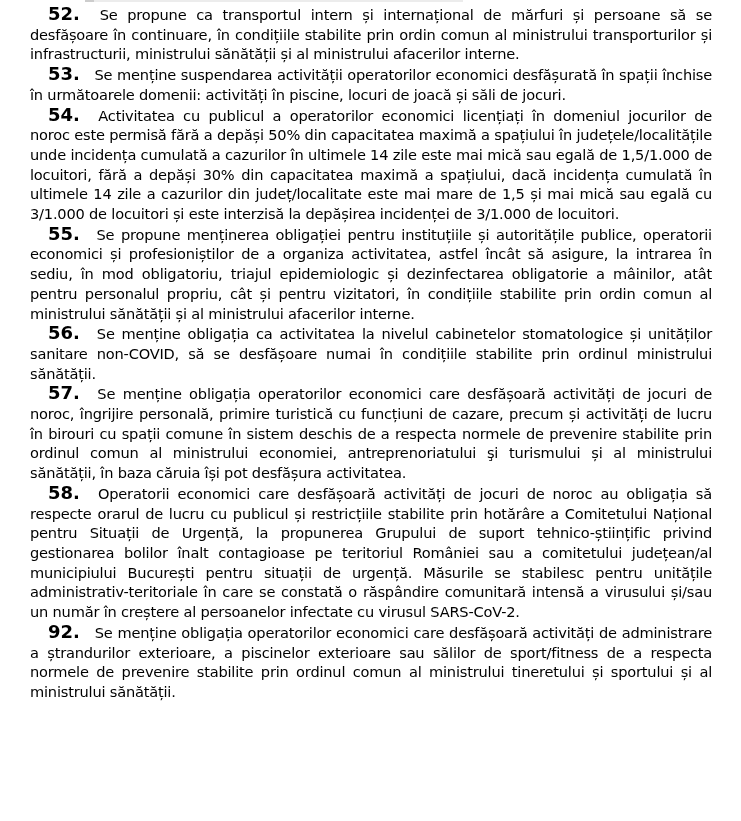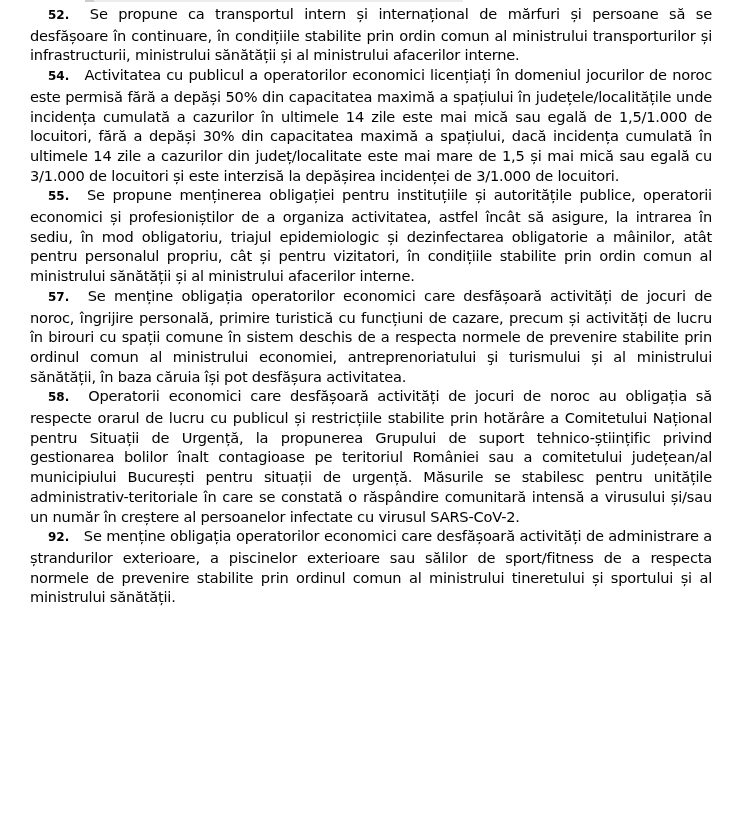--- a/index.html
+++ b/index.html
@@ -34,39 +34,41 @@
   p.para {
     margin: 0;
     text-align: justify;
     text-indent: 18px;
     font-size: 14.6px;
     line-height: 19.7px;
     letter-spacing: -0.2px;
   }
   p.para .num {
     font-weight: bold;
-    font-size: 12px;
+    font-size: 18px;
     letter-spacing: 0;
     margin-right: 10px;
   }
 </style>
 </head>
 <body>
 
 <div class="page">
   <div class="edge-artifact"></div>
   <div class="content">
 
     <p class="para"><span class="num">52.</span> <span>Se propune ca transportul intern și internațional de mărfuri și persoane să se desfășoare în continuare, în condițiile stabilite prin ordin comun al ministrului transporturilor și infrastructurii, ministrului sănătății și al ministrului afacerilor interne.</span></p>
 
+    <p class="para"><span class="num">53.</span> <span>Se menține suspendarea activității operatorilor economici desfășurată în spații închise în următoarele domenii: activități în piscine, locuri de joacă și săli de jocuri.</span></p>
 
     <p class="para"><span class="num">54.</span> <span>Activitatea cu publicul a operatorilor economici licențiați în domeniul jocurilor de noroc este permisă fără a depăși 50% din capacitatea maximă a spațiului în județele/localitățile unde incidența cumulată a cazurilor în ultimele 14 zile este mai mică sau egală de 1,5/1.000 de locuitori, fără a depăși 30% din capacitatea maximă a spațiului, dacă incidența cumulată în ultimele 14 zile a cazurilor din județ/localitate este mai mare de 1,5 și mai mică sau egală cu 3/1.000 de locuitori și este interzisă la depășirea incidenței de 3/1.000 de locuitori.</span></p>
 
     <p class="para"><span class="num">55.</span> <span>Se propune menținerea obligației pentru instituțiile și autoritățile publice, operatorii economici și profesioniștilor de a organiza activitatea, astfel încât să asigure, la intrarea în sediu, în mod obligatoriu, triajul epidemiologic și dezinfectarea obligatorie a mâinilor, atât pentru personalul propriu, cât și pentru vizitatori, în condițiile stabilite prin ordin comun al ministrului sănătății și al ministrului afacerilor interne.</span></p>
 
+    <p class="para"><span class="num">56.</span> <span>Se menține obligația ca activitatea la nivelul cabinetelor stomatologice și unităților sanitare non-COVID, să se desfășoare numai în condițiile stabilite prin ordinul ministrului sănătății.</span></p>
 
     <p class="para"><span class="num">57.</span> <span>Se menține obligația operatorilor economici care desfășoară activități de jocuri de noroc, îngrijire personală, primire turistică cu funcțiuni de cazare, precum și activități de lucru în birouri cu spații comune în sistem deschis de a respecta normele de prevenire stabilite prin ordinul comun al ministrului economiei, antreprenoriatului şi turismului și al ministrului sănătății, în baza căruia își pot desfășura activitatea.</span></p>
 
     <p class="para"><span class="num">58.</span> <span>Operatorii economici care desfășoară activități de jocuri de noroc au obligația să respecte orarul de lucru cu publicul și restricțiile stabilite prin hotărâre a Comitetului Național pentru Situații de Urgență, la propunerea Grupului de suport tehnico-științific privind gestionarea bolilor înalt contagioase pe teritoriul României sau a comitetului județean/al municipiului București pentru situații de urgență. Măsurile se stabilesc pentru unitățile administrativ-teritoriale în care se constată o răspândire comunitară intensă a virusului și/sau un număr în creștere al persoanelor infectate cu virusul SARS-CoV-2.</span></p>
 
     <p class="para"><span class="num">92.</span> <span>Se menține obligația operatorilor economici care desfășoară activități de administrare a ștrandurilor exterioare, a piscinelor exterioare sau sălilor de sport/fitness de a respecta normele de prevenire stabilite prin ordinul comun al ministrului tineretului și sportului și al ministrului sănătății.</span></p>
 
   </div>
 </div>
 

